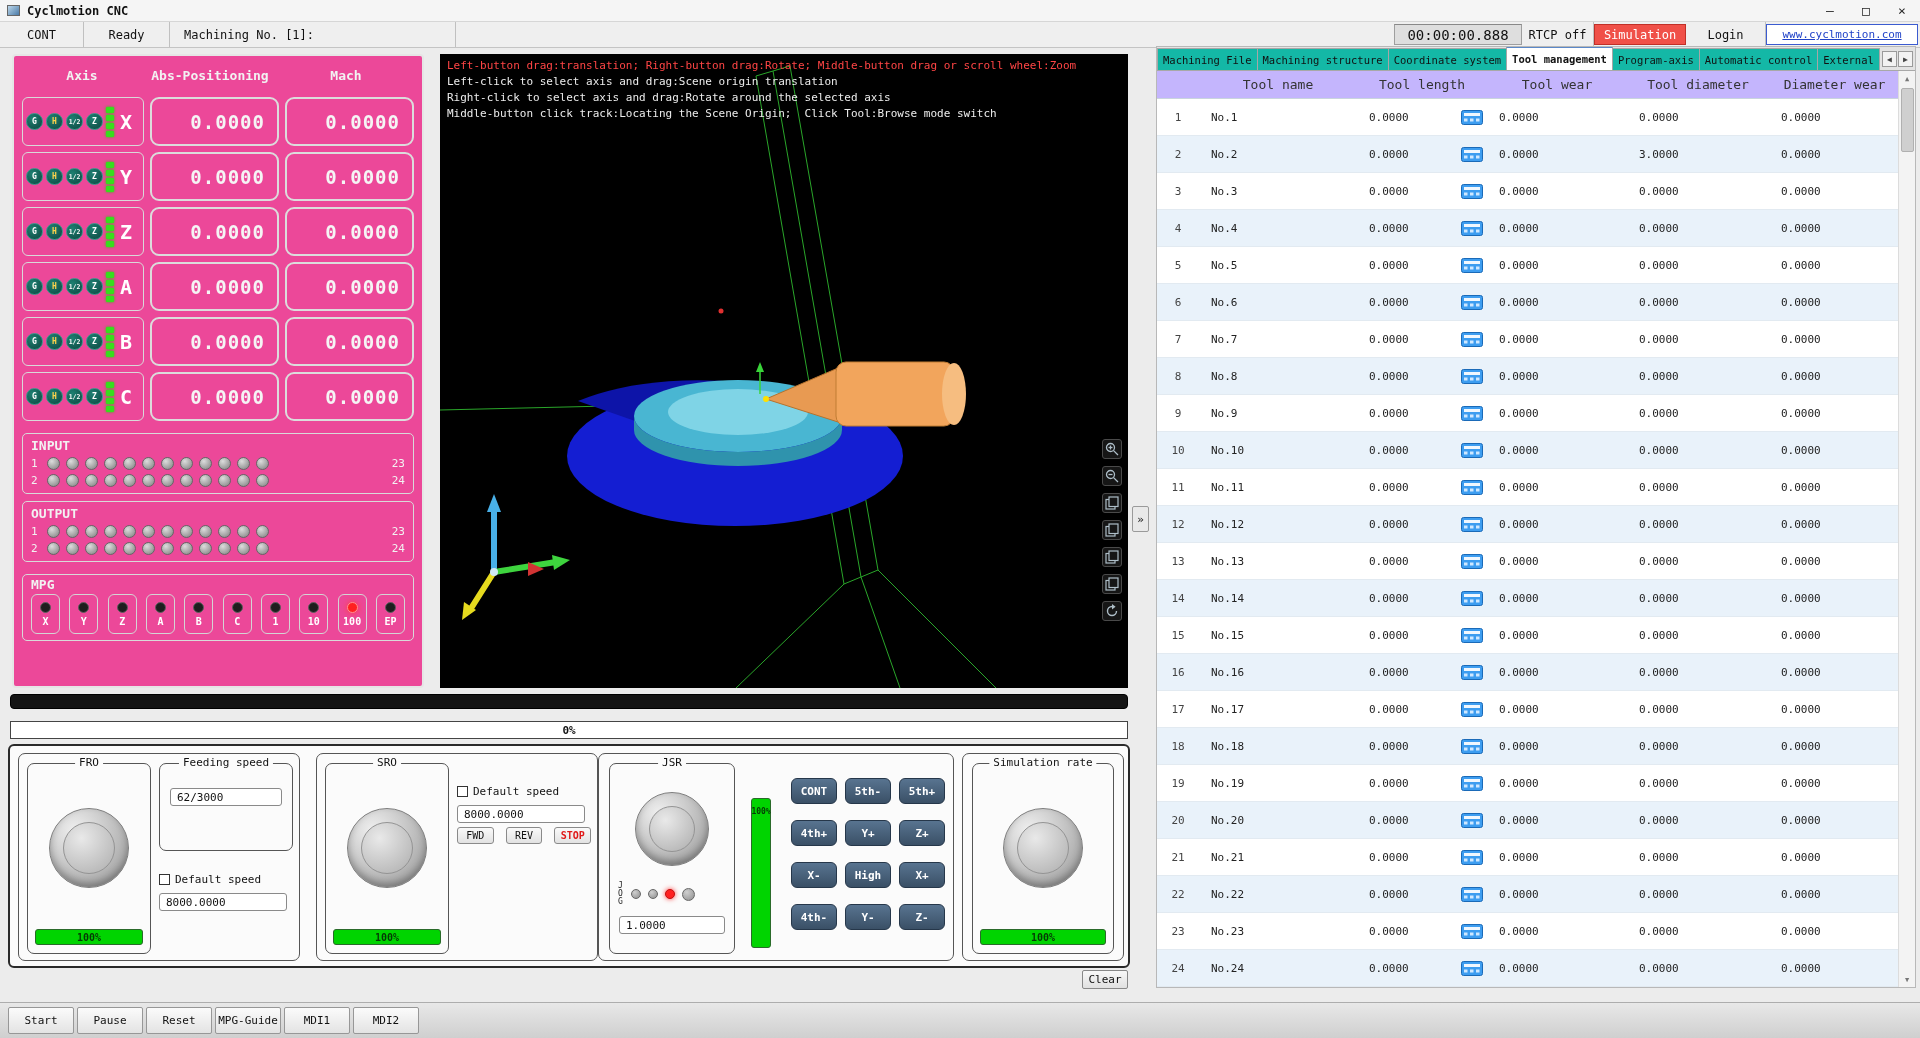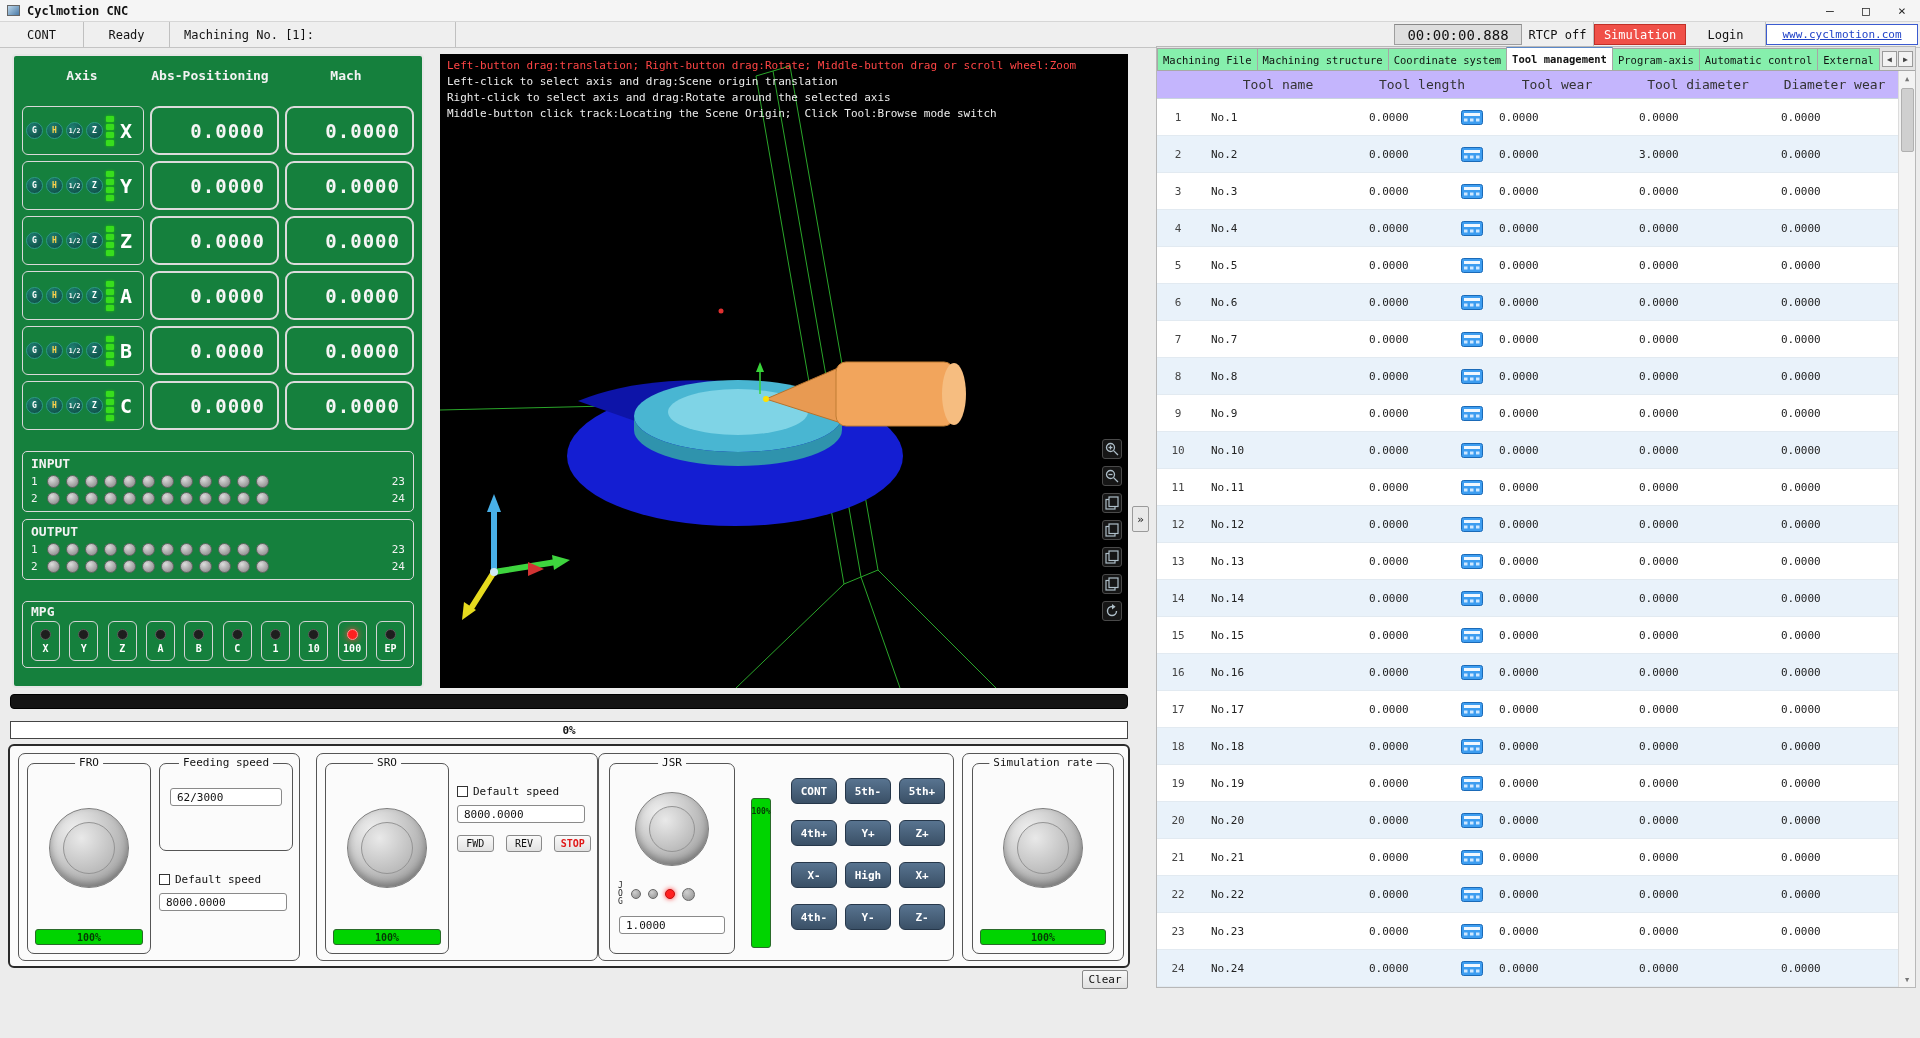--- a/index.html
+++ b/index.html
@@ -22,21 +22,21 @@
 .sb-mach{width:286px;justify-content:flex-start;padding-left:14px}
 .sb-spacer{flex:1;border:none}
 .sb-sunken{width:128px;background:#dedede;border:1px solid #9e9e9e;border-top-color:#888;margin:2px 0;font-size:14px}
 .sb-rtcp{width:72px}
 .sb-red{width:92px;background:#f05048;color:#fff;border:1px solid #c03028;margin:2px 0}
 .sb-login{width:80px}
 .sb-link-box{width:152px;background:#fff;border:1px solid #3b5bd0;margin:2px 2px 2px 0}
 .sb-link{color:#2143c8;text-decoration:underline;font-size:11px}
 
 
-#left-panel{position:absolute;left:12px;top:54px;width:412px;height:634px;background:#15803d;border:2px solid #e6e6e6;border-radius:4px;padding:6px 8px;display:flex;flex-direction:column;gap:21px;color:#f2f2f2}
+#left-panel{position:absolute;left:12px;top:54px;width:412px;height:634px;background:#ec4899;border:2px solid #e6e6e6;border-radius:4px;padding:6px 8px;display:flex;flex-direction:column;gap:12px;color:#f2f2f2}
 #axis-header{display:grid;grid-template-columns:120px 1fr 1fr;font-weight:bold;font-size:13px;padding:6px 0 2px}
 #axis-header span{text-align:center}
 #axis-rows{display:flex;flex-direction:column;gap:6px}
 .axis-row{display:flex;gap:6px;height:49px}
 .axis-cluster{width:122px;border:1px solid #d9d9d9;border-radius:6px;display:flex;align-items:center;gap:3px;padding:0 3px;flex:none}
 .abtn{width:17px;height:17px;border-radius:50%;background:radial-gradient(circle at 35% 30%,#1e8072,#0d453f);border:1px solid #2d9a88;color:#fff;font-size:8px;font-weight:bold;display:flex;align-items:center;justify-content:center;flex:none;cursor:pointer}
 .abtn.hbtn{color:#ffd24a}
 .abtn.half{font-size:6.5px}
 .led-stack{display:flex;flex-direction:column;gap:2px;flex:none}
 .led{width:8px;height:6px;background:#38dd1d;border-radius:1px;box-shadow:0 0 3px #2c0}
@@ -87,21 +87,21 @@
 .chk-row{display:flex;align-items:center;gap:5px;font-size:11px;cursor:pointer}
 .chk{width:11px;height:11px;background:#fff;border:1px solid #333;flex:none}
 
 #fro-box,#sro-box{left:8px;top:9px;width:124px;height:191px;display:flex;flex-direction:column}
 #fro-box .knob,#sro-box .knob{margin-top:44px}
 .rcol{position:absolute;left:140px;top:9px;width:134px;height:191px;display:flex;flex-direction:column}
 .rcol .fset.small{position:relative;height:88px;width:134px;display:flex;align-items:flex-start;justify-content:center;padding-top:24px}
 .rcol .fset.small .vbox{width:112px}
 .rcol .chk-row{margin-top:22px}
 .rcol .vbox.input{margin-top:7px;width:128px}
-.spin-btn-row{display:flex;gap:12px;margin-top:12px}
+.spin-btn-row{display:flex;gap:12px;margin-top:4px}
 .spin-btn{width:38px;height:17px;background:linear-gradient(#fafafa,#e2e2e2);border:1px solid #8a8a8a;border-radius:3px;font-size:10px;display:flex;align-items:center;justify-content:center;cursor:pointer}
 .spin-btn.stop{color:#e01818;font-weight:bold}
 .gaugebox{width:112px;height:16px;background:#fff;border:1px solid #8a8a8a;border-radius:7px;overflow:hidden}
 .gaugefill{width:66%;height:100%;background:#00d400;border-radius:6px}
 
 #jsr-box{left:10px;top:9px;width:126px;height:191px;display:flex;flex-direction:column;align-items:center}
 #jsr-box .knob{margin-top:28px;width:74px;height:74px}
 .jog-row{display:flex;align-items:center;gap:8px;margin-top:16px;align-self:flex-start;padding-left:8px}
 .jog-letters{display:flex;flex-direction:column;font-size:8px;line-height:8px;color:#222}
 .jog-ind{display:flex;align-items:center;gap:7px}
@@ -120,21 +120,21 @@
 
 
 #bottom-tabs-strip{position:absolute;left:0;top:1002px;width:1920px;height:36px;background:linear-gradient(#e8e8e8,#cfcfcf);border-top:1px solid #adadad}
 #bottom-tabs{display:flex;gap:3px;padding:4px 0 0 8px}
 .btab{width:66px;height:27px;background:linear-gradient(#fbfbfb,#e3e3e3);border:1px solid #979797;border-radius:2px;font-size:11px;display:flex;align-items:center;justify-content:center;cursor:pointer}
 
 
 #right-panel{position:absolute;left:1156px;top:46px;width:760px;height:942px;background:#fff;border:1px solid #b8b8b8}
 #right-tabbar{height:24px;background:#e3e3e3;border-bottom:1px solid #a8a8a8;display:flex;align-items:flex-end;overflow:hidden}
 #right-tabs{display:flex;flex:1;height:100%;align-items:flex-end}
-.rtab{height:22px;display:flex;align-items:center;padding:0 5px;font-size:10.5px;background:#86efac;border:1px solid #a6a6a6;border-bottom:none;margin-right:-1px;white-space:nowrap;cursor:pointer}
+.rtab{height:22px;display:flex;align-items:center;padding:0 5px;font-size:10.5px;background:#14b8a6;border:1px solid #a6a6a6;border-bottom:none;margin-right:-1px;white-space:nowrap;cursor:pointer}
 .rtab.active{background:#fff;height:24px;font-weight:bold;border-top:2px solid #5b88c8}
 .tab-arrows{display:flex;gap:1px;padding:0 2px 3px 2px}
 .tarrow{width:15px;height:16px;background:#f2f2f2;border:1px solid #9a9a9a;font-size:8px;display:flex;align-items:center;justify-content:center;color:#444;cursor:pointer}
 #tool-table{position:relative;height:916px}
 #tool-table-header{display:grid;grid-template-columns:42px 158px 130px 140px 142px 131px;height:28px;background:#c4b5fd;border-bottom:1px solid #c9d4de;align-items:center;font-size:13px;color:#333}
 #tool-table-header .hc{text-align:center}
 #tool-table-body{position:absolute;left:0;top:28px;right:17px;bottom:0}
 .trow{display:grid;grid-template-columns:42px 158px 130px 140px 142px 131px;height:37px;align-items:center;border-bottom:1px solid #e2eaf1;font-size:11px;color:#222;background:#fff;cursor:default}
 .trow.alt{background:#e9f2fa}
 .tc.c-num{text-align:center;color:#444}
@@ -592,20 +592,30 @@
         <div class="knob"></div>
         <div class="hbar">
           <span>100%</span>
         </div>
       </div>
     </div>
 
   </div>
   <div id="clear-btn">Clear</div>
 
+  <div id="bottom-tabs-strip">
+    <div id="bottom-tabs">
+        <div class="btab">Start</div>
+        <div class="btab">Pause</div>
+        <div class="btab">Reset</div>
+        <div class="btab">MPG-Guide</div>
+        <div class="btab">MDI1</div>
+        <div class="btab">MDI2</div>
+      </div>
+  </div>
 
   <div id="right-panel">
     <div id="right-tabbar">
       <div id="right-tabs">
           <div class="rtab">Machining File</div>
           <div class="rtab">Machining structure</div>
           <div class="rtab">Coordinate system</div>
           <div class="rtab active">Tool management</div>
           <div class="rtab">Program-axis</div>
           <div class="rtab">Automatic control</div>

